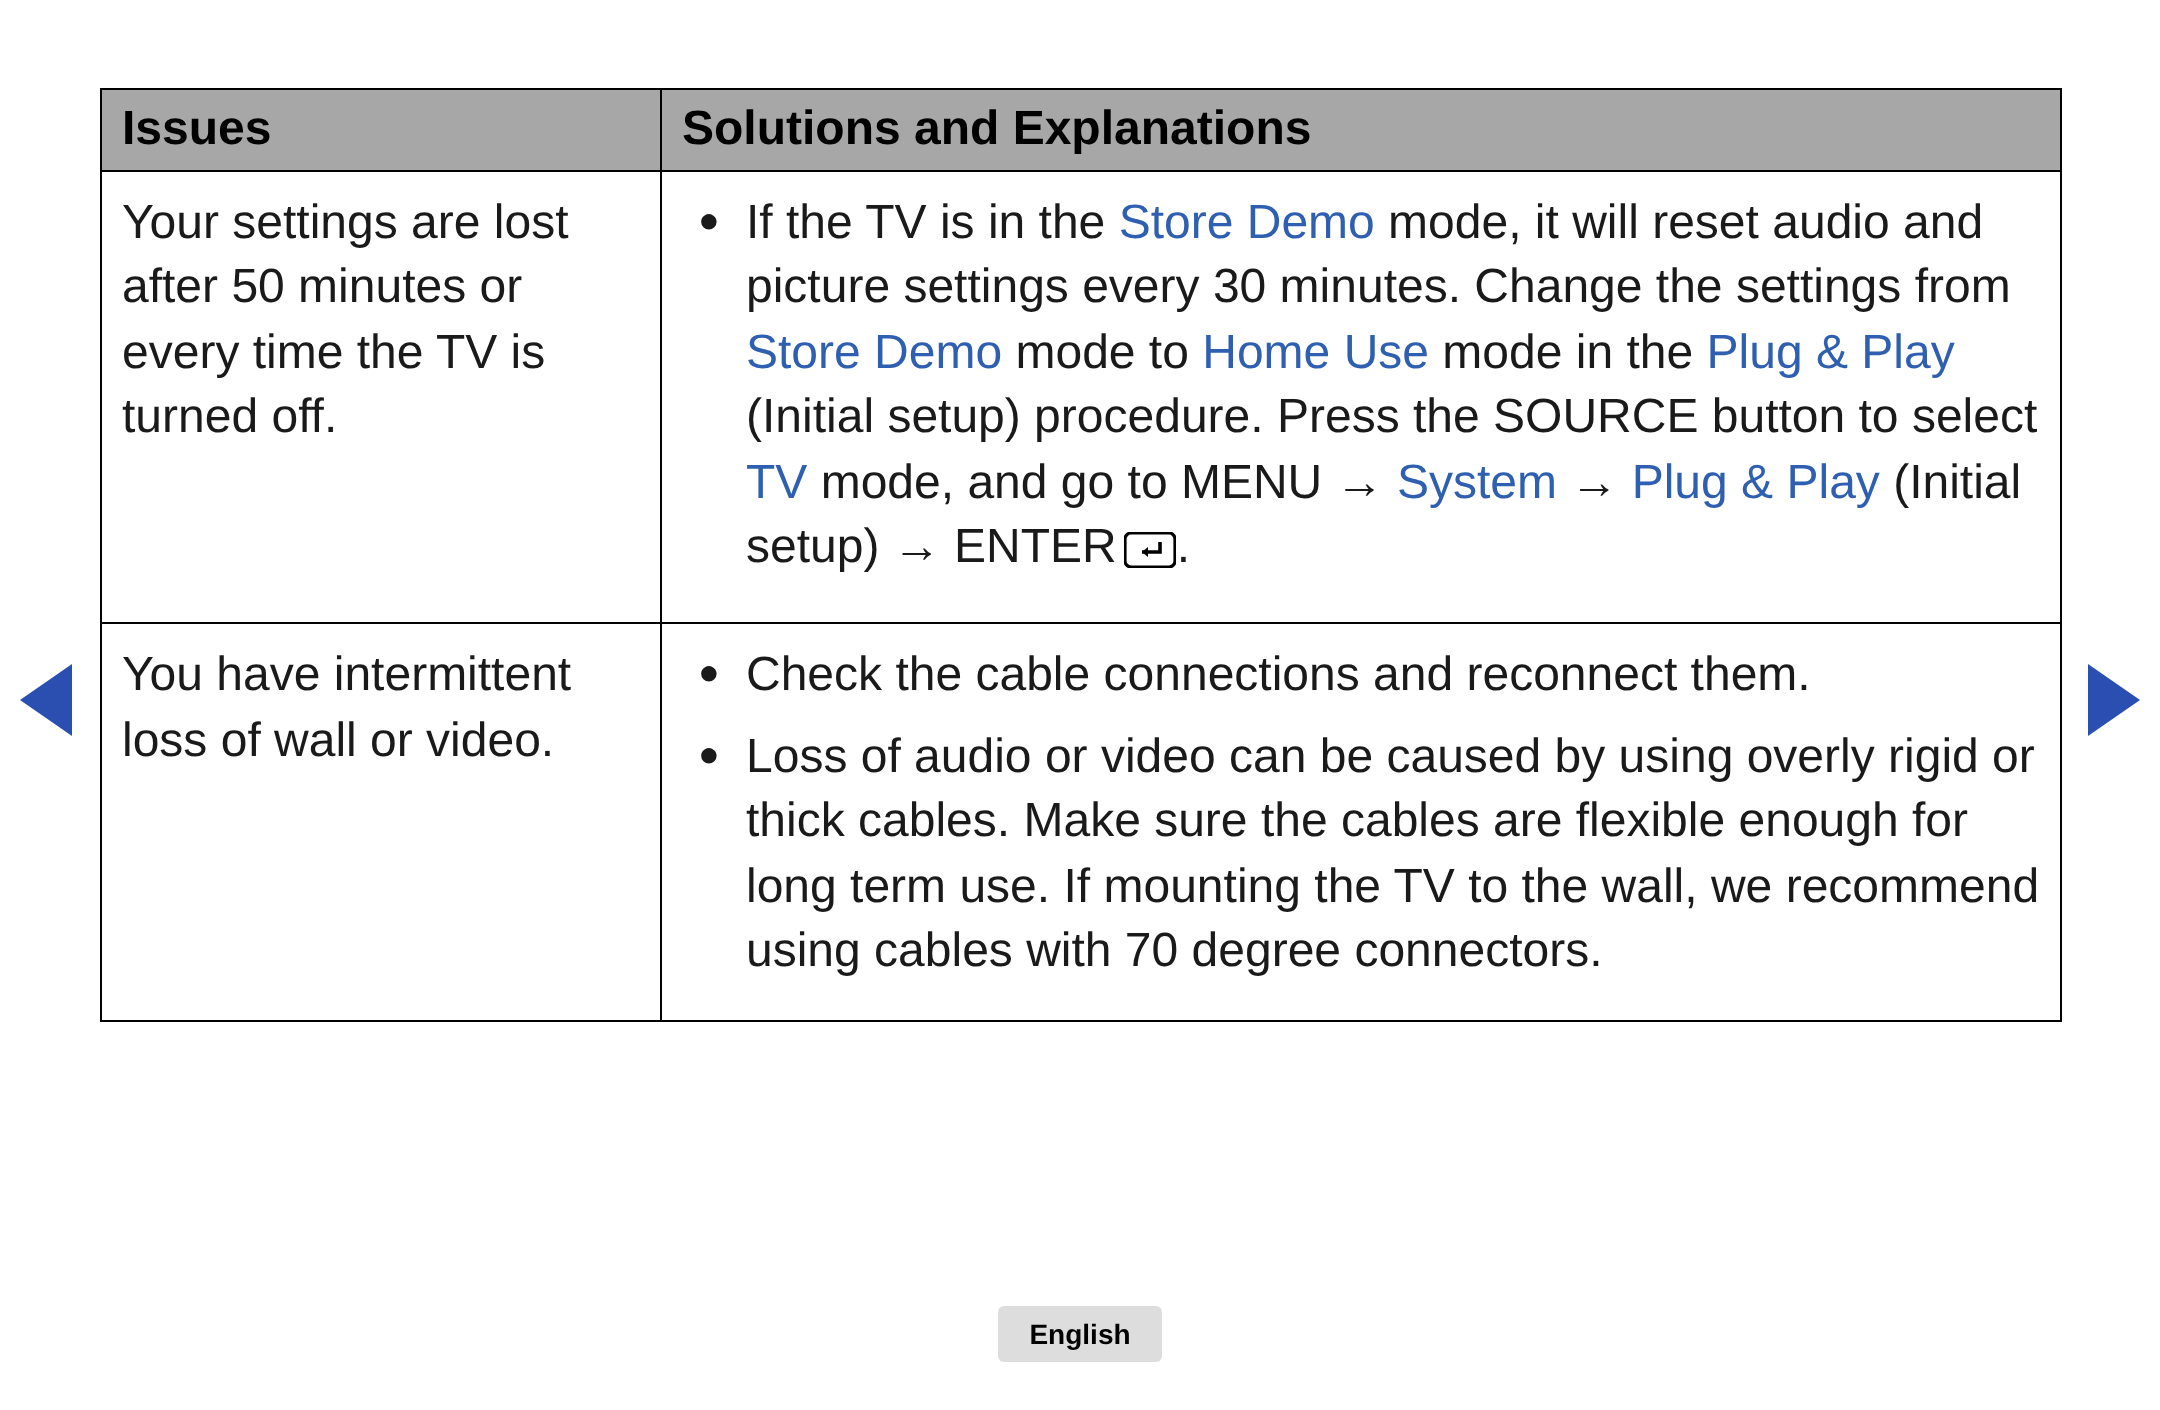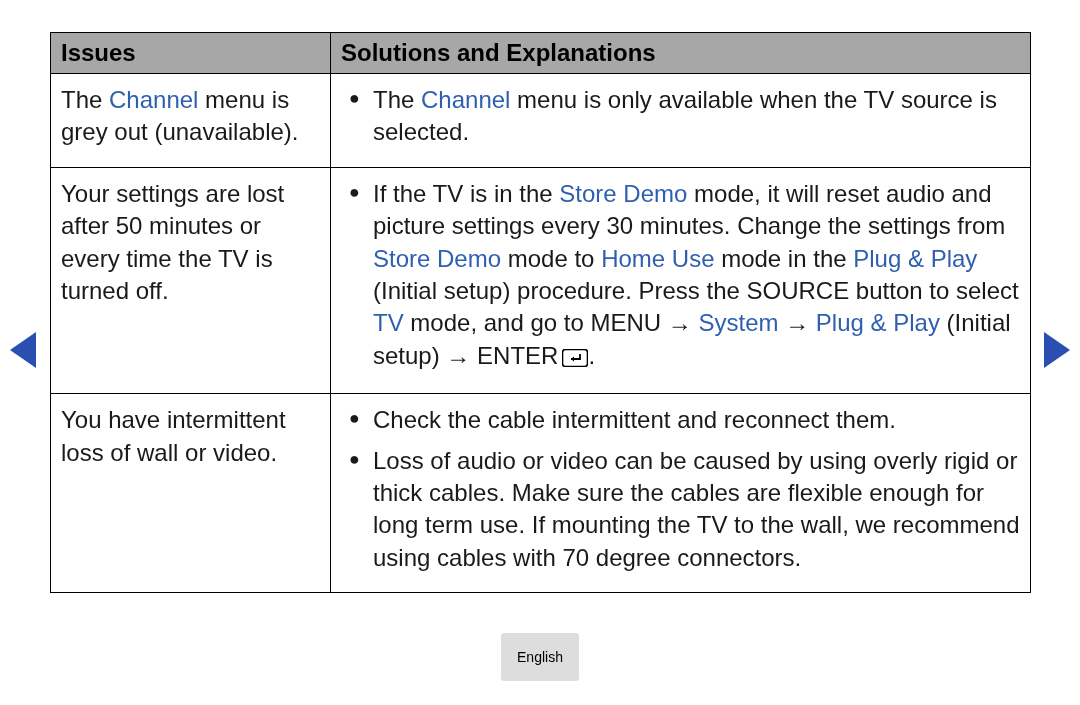--- a/index.html
+++ b/index.html
@@ -1,19 +1,19 @@
 <!DOCTYPE html>
 <html><head>
 <meta charset="utf-8">
 <style>
   * { box-sizing: border-box; margin: 0; padding: 0; }
   html, body { width: 1080px; height: 705px; font-family: Arial, Helvetica, sans-serif; background: #fff; color: #1a1a1a; }
   .page { position: relative; width: 1080px; height: 705px; padding: 28px 50px 0 50px; }
 
-  table.issues { width: 980px; border-collapse: collapse; table-layout: fixed; margin: 4px auto; padding-left: 48px; }
+  table.issues { width: 980px; border-collapse: collapse; table-layout: fixed; margin: 16px auto; padding-left: 48px; }
   table.issues col.c1 { width: 280px; }
   table.issues col.c2 { width: 700px; }
   table.issues th {
     background: #a7a7a7; color: #000; font-weight: 700; font-size: 24px;
     text-align: left; padding: 6px 10px 6px 10px;
     border: 1px solid #000;
   }
   table.issues td {
     border-left: 1px solid #000; border-right: 1px solid #000; border-bottom: 1px solid #000;
     font-size: 24px; line-height: 1.35; padding: 10px 10px 10px 10px; vertical-align: top;
@@ -24,21 +24,21 @@
   ul.b li::before { content: "●"; position: absolute; left: 4px; top: 0; font-size: 18px; line-height: 28px; }
 
   .blue { color: #2f5fb0; }
   .bold { font-weight: 400; }
 
   .nav-tri { position: absolute; top: 332px; font-size: 0; line-height: 0; }
   .tri-left { left: 10px; border-top: 18px solid transparent; border-bottom: 18px solid transparent; border-right: 26px solid #2a4fb0; width:0; height:0; }
   .tri-right { right: 10px; border-top: 18px solid transparent; border-bottom: 18px solid transparent; border-left: 26px solid #2a4fb0; width:0; height:0; }
 
   .lang-wrap { position: absolute; left: 0; right: 0; bottom: 24px; text-align: center; }
-  .lang { display: inline-block; font-size: 14px; font-weight: 400; color: #000; background: #dddddd; padding: 16px 16px; border-radius: 3px; }
+  .lang { display: inline-block; font-size: 14px; font-weight: 700; color: #000; background: #dddddd; padding: 6px 16px; border-radius: 3px; }
 
   .enter-icon {
     display: inline-block; vertical-align: -3px; margin-left: 4px;
   }
 </style>
 </head>
 <body>
 
 <div class="page">
 
@@ -51,53 +51,41 @@
         <col class="c2">
       </colgroup>
     <thead>
       <tr>
         <th>Issues</th>
         <th>Solutions and Explanations</th>
       </tr>
     </thead>
     <tbody>
 
-      <tr>
-        <td>
-          <span>The </span><span class="blue">Channel</span><span> menu is grey out (unavailable).</span>
-        </td>
-        <td class="sol">
-          <ul class="b">
-            <li>
-              <span>The </span><span class="blue">Channel</span><span> menu is only available when the TV source is selected.</span>
-            </li>
-          </ul>
-        </td>
-      </tr>
 
       <tr>
         <td>Your settings are lost after 50 minutes or every time the TV is turned off.</td>
         <td class="sol">
           <ul class="b">
             <li>
               <span>If the TV is in the </span><span class="blue">Store Demo</span><span> mode, it will reset audio and picture settings every 30 minutes. Change the settings from </span><span class="blue">Store Demo</span><span> mode to </span><span class="blue">Home Use</span><span> mode in the </span><span class="blue">Plug &amp; Play</span><span> (Initial setup) procedure. Press the </span><span class="bold">SOURCE</span><span> button to select </span><span class="blue">TV</span><span> mode, and go to </span><span class="bold">MENU</span><span class="bold"> → </span><span class="blue bold">System</span><span class="bold"> → </span><span class="blue bold">Plug &amp; Play</span><span> (Initial setup) → </span><span class="bold">ENTER</span><span class="enter-icon"><svg width="26" height="18" viewBox="0 0 26 18">
                     <rect x="0.5" y="0.5" width="25" height="17" rx="3" ry="3" fill="none" stroke="#000" stroke-width="1.6"></rect>
                     <path d="M18 5 L18 10 L9 10" fill="none" stroke="#000" stroke-width="1.8"></path>
                     <path d="M9 10 L12 7.5 L12 12.5 Z" fill="#000"></path>
                   </svg></span><span>.</span>
             </li>
           </ul>
         </td>
       </tr>
 
       <tr>
         <td>You have intermittent loss of wall or video.</td>
         <td class="sol">
           <ul class="b">
-            <li>Check the cable intermittent and reconnect them.</li>
+            <li>Check the cable connections and reconnect them.</li>
             <li>Loss of audio or video can be caused by using overly rigid or thick cables. Make sure the cables are flexible enough for long term use. If mounting the TV to the wall, we recommend using cables with 70 degree connectors.</li>
           </ul>
         </td>
       </tr>
     </tbody>
   </table>
 
   <div class="lang-wrap">
     <span class="lang">English</span>
   </div>

